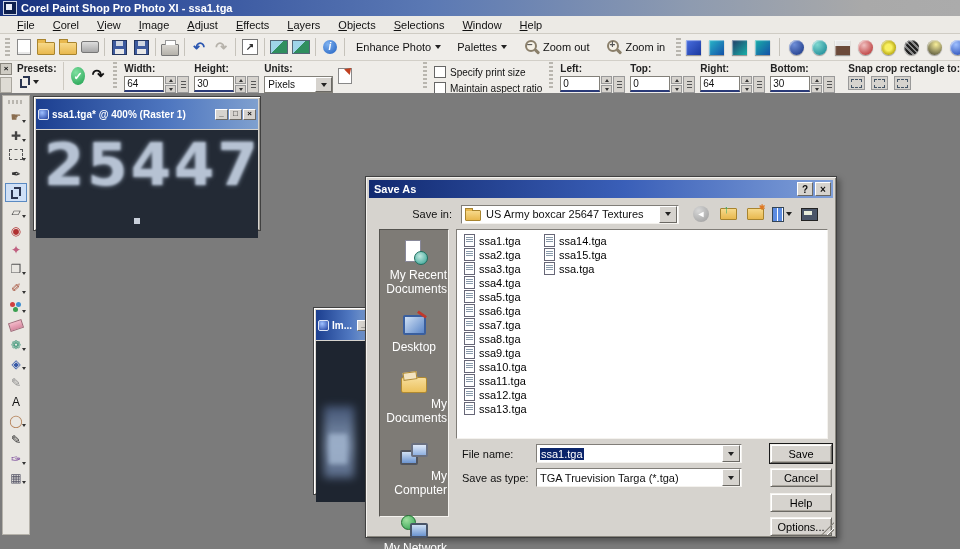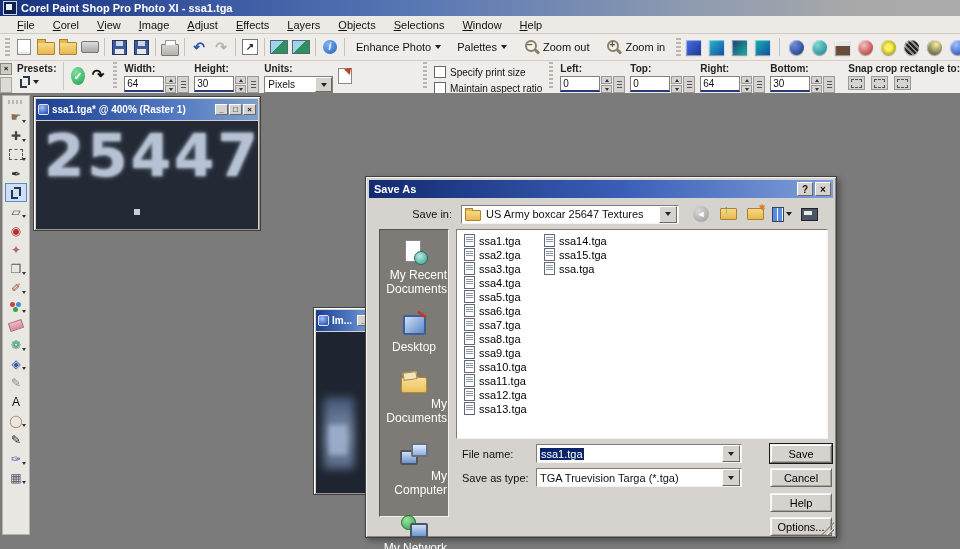--- a/index.html
+++ b/index.html
@@ -82,21 +82,21 @@
   .tglyph{font-size:12px;line-height:1;display:inline-flex;align-items:center;justify-content:center;}
   .ic-dash{width:12px;height:9px;border:1px dashed #555;}
   .ic-crop{width:12px;height:12px;position:relative;}
   .ic-crop::before{content:"";position:absolute;left:1px;top:3px;right:4px;bottom:0;border-left:2px solid #2a3550;border-bottom:2px solid #2a3550;}
   .ic-crop::after{content:"";position:absolute;left:4px;top:0;right:1px;bottom:3px;border-right:2px solid #2a3550;border-top:2px solid #2a3550;}
   .ic-balls{width:14px;height:12px;position:relative;}
   .ic-balls::before{content:"";position:absolute;left:1px;top:1px;width:5px;height:5px;border-radius:50%;background:#d04040;box-shadow:6px 0 0 #4090d0,3px 5px 0 #3aa050;}
   .ic-eraser{width:12px;height:7px;background:linear-gradient(#f3b8c8,#d888a0);border:1px solid #a06878;transform:rotate(-18deg);}
   
   .imgwin{position:absolute;background:#d6d3ce;border:1px solid #404040;box-shadow:inset 1px 1px 0 #fff,inset -1px -1px 0 #9a968e;padding:2px;}
-  .wtitle{height:21px;background:linear-gradient(90deg,#1c3f90,#4f77c0 60%,#7fa0cf);display:flex;align-items:center;color:#fff;font-weight:bold;font-size:10px;padding:0 2px;gap:3px;}
+  .wtitle{height:30px;background:linear-gradient(90deg,#1c3f90,#4f77c0 60%,#7fa0cf);display:flex;align-items:center;color:#fff;font-weight:bold;font-size:10px;padding:0 2px;gap:3px;}
   .wic{width:9px;height:9px;background:radial-gradient(circle at 35% 30%,#9fc0ff,#1f3f9f);border:1px solid #dfe6f5;border-radius:2px;flex:none;}
   .wbtns{margin-left:auto;display:flex;gap:1px;}
   .wbtn{width:13px;height:11px;background:#d6d3ce;border:1px solid;border-color:#fff #6b6964 #6b6964 #fff;font-size:8px;line-height:8px;display:flex;align-items:center;justify-content:center;color:#111;font-weight:bold;padding:0;}
   .wbody{position:relative;overflow:hidden;margin-top:1px;}
   .win1{left:33px;top:3px;width:222px;height:129px;}
   .win1 .wbody{height:108px;background:#232a35;}
   .digits{position:absolute;left:8px;top:6px;font-family:"DejaVu Sans",sans-serif;font-weight:bold;font-size:58px;line-height:1;letter-spacing:3px;color:#b6c2d3;filter:blur(1.1px);text-shadow:0 0 4px rgba(165,180,200,.8);}
   .stray{position:absolute;left:98px;bottom:14px;width:6px;height:6px;background:#c8cfda;filter:blur(.4px);}
   .win2{left:313px;top:214px;width:56px;height:182px;z-index:5;}
   .win2 .wbody{height:161px;background:#1e2530;}

